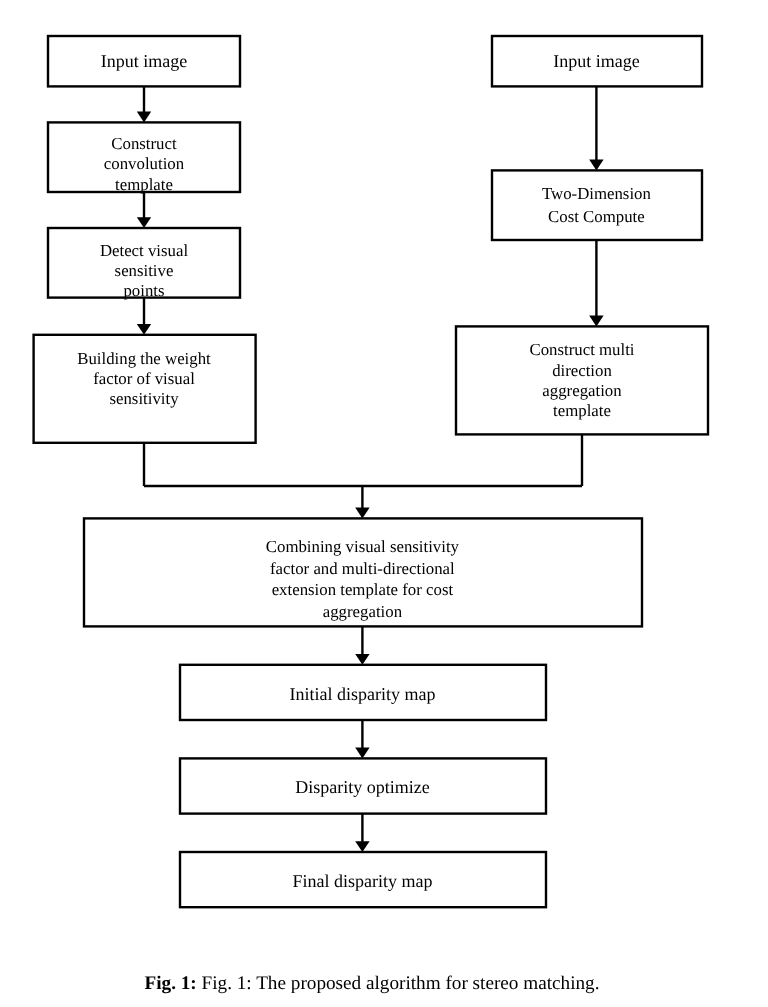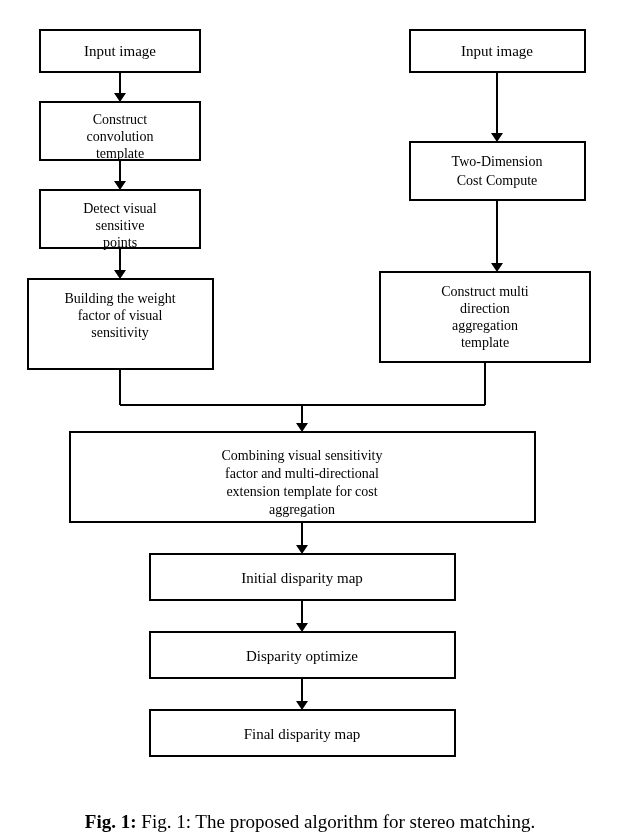--- a/index.html
+++ b/index.html
@@ -14,21 +14,21 @@
 
     .diagram-container {
       width: 620px;
       min-height: 800px;
       position: relative;
       padding: 20px 10px 10px 10px;
     }
 
     .caption {
       text-align: center;
-      font-size: 19px;
+      font-size: 16px;
       margin-top: 8px;
       padding: 0 20px;
       line-height: 1.5;
     }
 
     .caption-label {
       font-weight: bold;
     }
 
     

